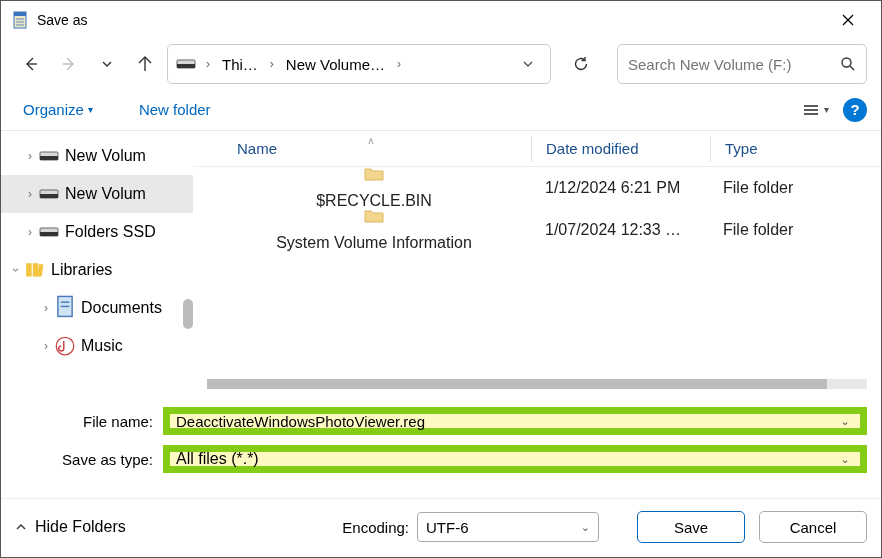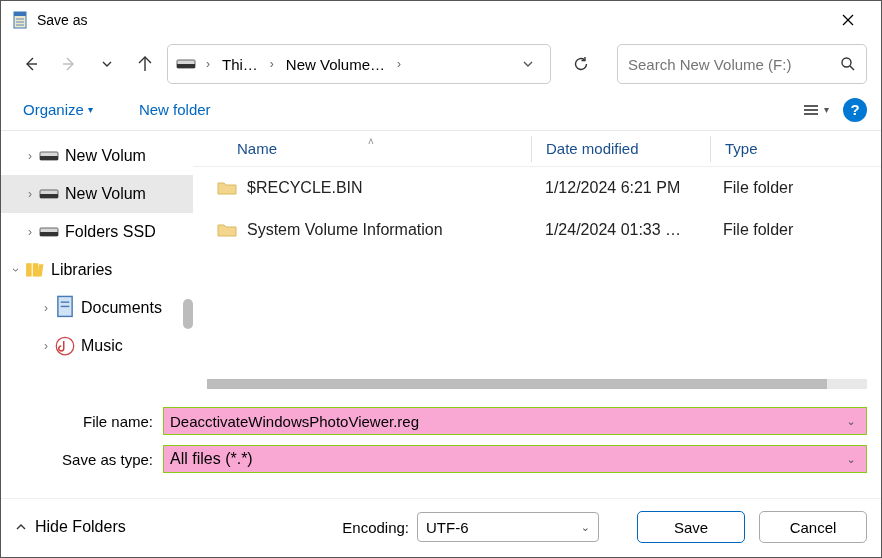--- a/index.html
+++ b/index.html
@@ -53,32 +53,32 @@
 
 .filelist { flex: 1; display: flex; flex-direction: column; position: relative; }
 .headers { display: flex; height: 36px; align-items: center; border-bottom: 1px solid #eee; }
 .hdr { font-size: 15px; color: #1a4e8c; padding-left: 14px; }
 .hdr.name { width: 338px; padding-left: 44px; position: relative; }
 .hdr.name .sort { position: absolute; left: 175px; top: -4px; font-size: 10px; color: #888; }
 .hdr.date { width: 178px; }
 .hdr.type { flex: 1; }
 .col-divider { width: 1px; height: 26px; background: #e0e0e0; }
 .row { display: flex; align-items: center; height: 42px; font-size: 16px; color: #222; }
-.cell.name { width: 338px; padding-left: 24px; display: flex; align-items: center; gap: 10px; }
+.cell.name { width: 338px; padding-left: 24px; display: flex; align-items: center; gap: 10px; flex-direction: column; }
 .folder-icon { width: 20px; height: 16px; }
 .cell.date { width: 178px; padding-left: 14px; white-space: nowrap; overflow: hidden; text-overflow: ellipsis; }
 .cell.type { flex: 1; padding-left: 14px; }
 .hscroll { position: absolute; bottom: 0; left: 14px; right: 14px; height: 10px; background: #e8e8e8; }
 .hscroll .thumb { height: 100%; width: 94%; background: #bcbcbc; }
 
 
 .formarea { padding: 18px 14px 6px 14px; }
 .formrow { display: flex; align-items: center; margin-bottom: 10px; }
 .formrow label { width: 148px; text-align: right; font-size: 15px; color: #000; padding-right: 10px; }
-.formrow .field { flex: 1; height: 28px; border: 1px solid #84cc16; display: flex; align-items: center; padding: 0 6px; background: #f9a8d4; }
+.formrow .field { flex: 1; height: 28px; border: 7px solid #84cc16; display: flex; align-items: center; padding: 0 6px; background: #fef9c3; }
 .formrow .field input { border: none; outline: none; flex: 1; font-size: 15px; background: transparent; }
 .formrow .field .dd { width: 18px; text-align: center; font-size: 11px; color: #555; cursor: pointer; }
 
 
 .footer { display: flex; align-items: center; padding: 12px 14px 14px 14px; border-top: 1px solid #eee; position: absolute; bottom:0; left:0; right:0; background:#fff; }
 .hide-folders { display: flex; align-items: center; gap: 8px; font-size: 16px; color: #000; cursor: pointer; }
 .footer .spacer { flex: 1; }
 .enc-label { font-size: 15px; margin-right: 8px; }
 .enc-select { width: 182px; height: 30px; border: 1px solid #aaa; border-radius: 4px; display: flex; align-items: center; padding: 0 8px; font-size: 15px; margin-right: 24px; background: #fff; }
 .enc-select .spacer2 { flex: 1; }
@@ -283,21 +283,21 @@
     </div>
     <div class="row">
       <div class="cell name">
         <span class="folder-icon">
             <svg viewBox="0 0 20 16">
               <path d="M1 3 L7 3 L9 5 L19 5 L19 14 L1 14 Z" fill="#F4D58D" stroke="#d9b85f"></path>
             </svg>
           </span>
         <span>System Volume Information</span>
       </div>
-      <div class="cell date">1/24/2024 01:33 …</div>
+      <div class="cell date">1/07/2024 12:33 …</div>
       <div class="cell type">File folder</div>
     </div>
 
     <div class="hscroll">
         <div class="thumb"></div>
       </div>
   </div>
 </div>
 
 <div class="formarea">

